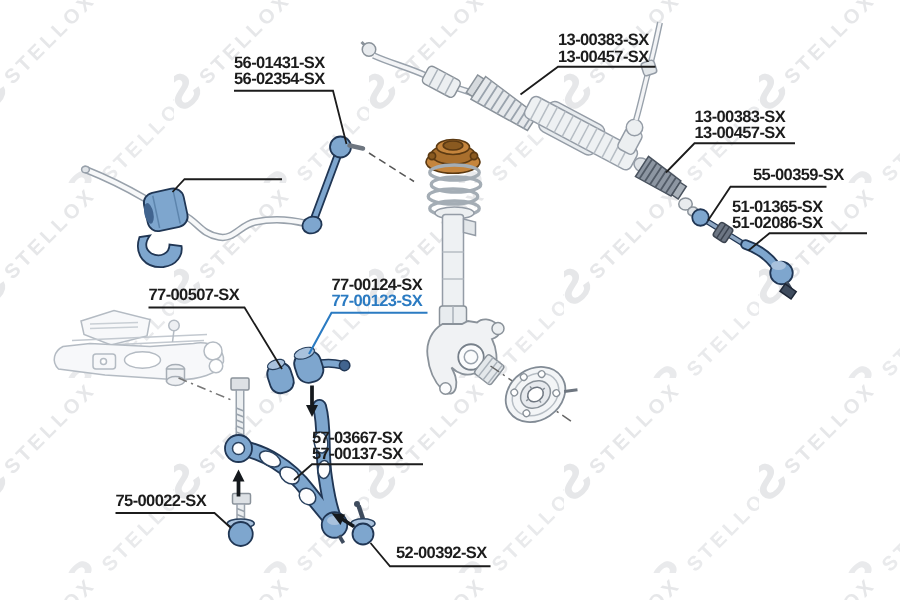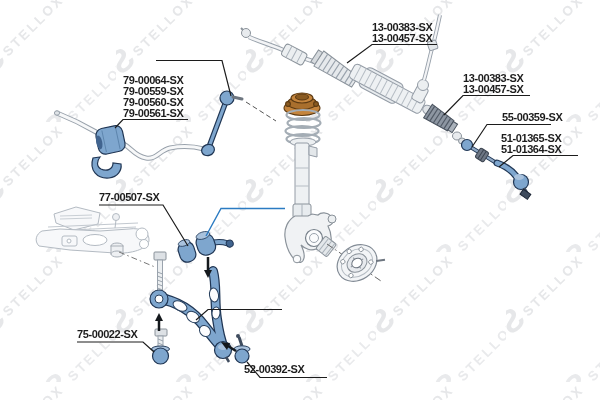--- a/index.html
+++ b/index.html
@@ -270,54 +270,60 @@
     <polyline points="551,124.5 487,124.5 472,147"></polyline>
     <polyline points="578,155.5 513,155.5 499,167"></polyline>
     <polyline points="99,205 163,205 188,246"></polyline>
     <polyline points="282,309.5 208,309.5 196,320"></polyline>
     <polyline points="77,342 143,342 154,352"></polyline>
     <polyline points="327,377.5 260,377.5 247,362"></polyline>
     <polyline points="285,208.5 221,208.5 206,236" stroke="#2b7bc2" stroke-width="1.4"></polyline>
   </g>
 </svg>
 
-
-<div class="lbl" style="left:123px;top:75px">
-  <span>79-00064-SX</span>
-  <span>79-00559-SX</span>
-  <span>79-00560-SX</span>
-  <span>79-00561-SX</span>
-</div>
+<div class="lbl" style="left:156px;top:37px">
+  <span>56-01431-SX</span>
+  <span>56-02354-SX</span>
+</div>
+
 
 <div class="lbl" style="left:372px;top:22px">
   <span>13-00383-SX</span>
   <span>13-00457-SX</span>
 </div>
 
 <div class="lbl" style="left:463px;top:73px">
   <span>13-00383-SX</span>
   <span>13-00457-SX</span>
 </div>
 
 <div class="lbl" style="left:502px;top:112px">
   <span>55-00359-SX</span>
 </div>
 
-<div class="lbl" style="left:501px;top:133px">
+<div class="lbl" style="left:488px;top:133px">
   <span>51-01365-SX</span>
-  <span>51-01364-SX</span>
+  <span>51-02086-SX</span>
 </div>
 
 <div class="lbl" style="left:99px;top:192px">
   <span>77-00507-SX</span>
 </div>
 
-
+<div class="lbl" style="left:221px;top:185px">
+  <span>77-00124-SX</span>
+  <span class="hl">77-00123-SX</span>
+</div>
+
+<div class="lbl" style="left:208px;top:287px">
+  <span>57-03667-SX</span>
+  <span>57-00137-SX</span>
+</div>
 
 <div class="lbl" style="left:77px;top:329px">
   <span>75-00022-SX</span>
 </div>
 
-<div class="lbl" style="left:244px;top:364px">
+<div class="lbl" style="left:264px;top:364px">
   <span>52-00392-SX</span>
 </div>
 
 </div>
 
 </body></html>

